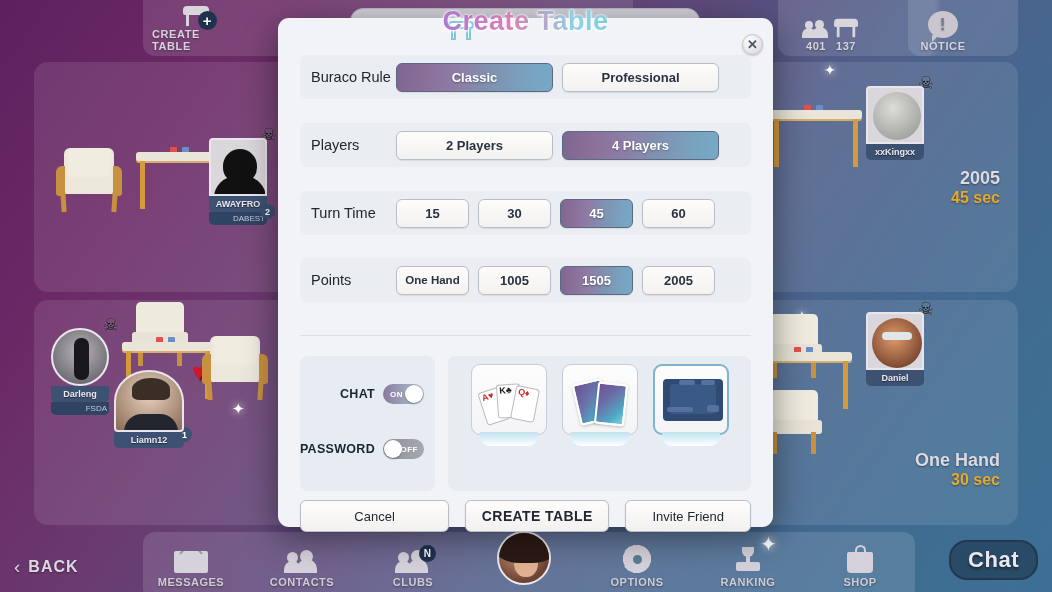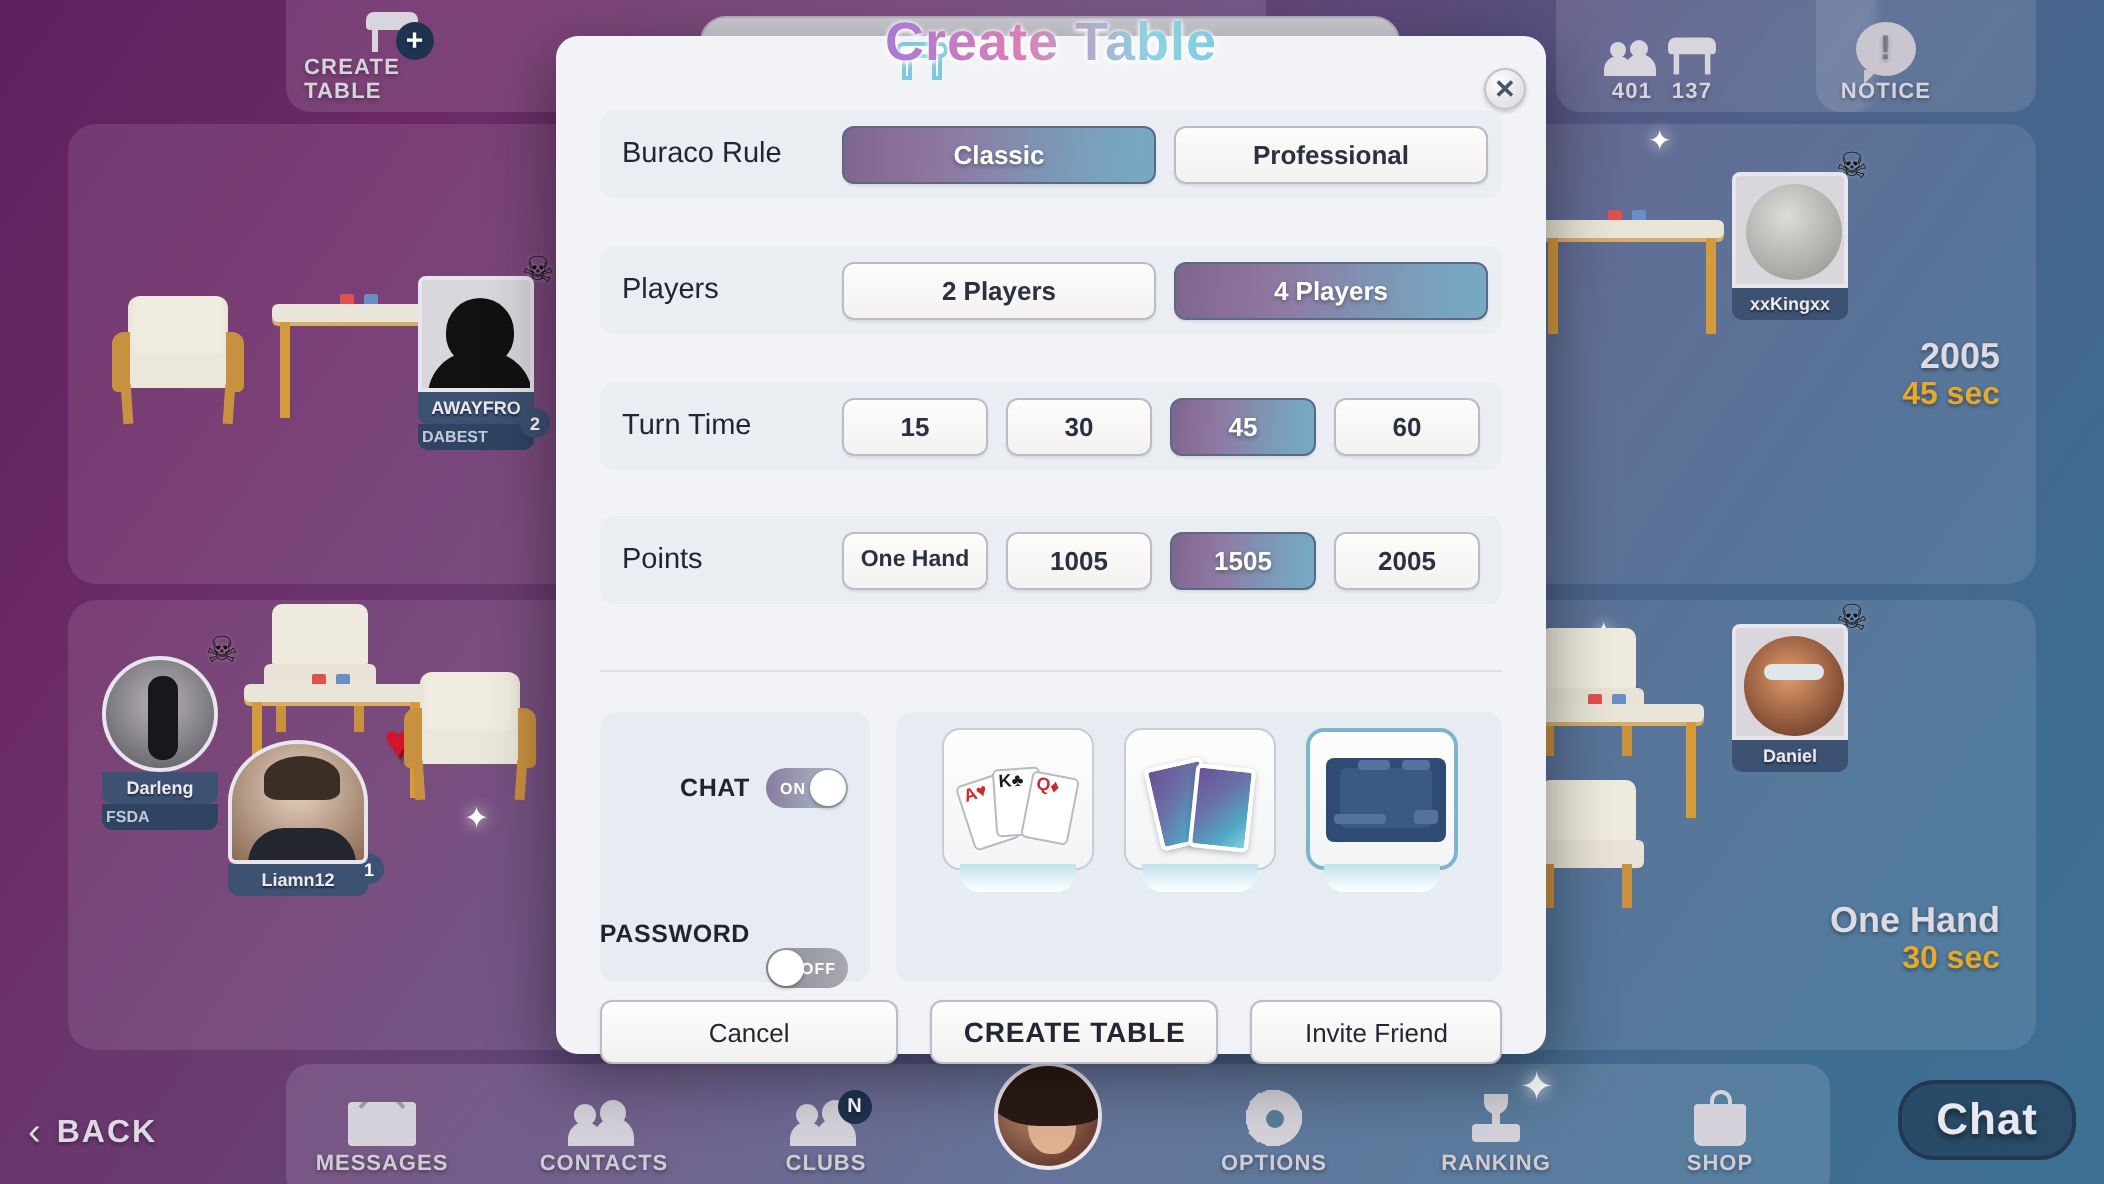--- a/index.html
+++ b/index.html
@@ -150,22 +150,22 @@
     border:2px solid #e8e6ec; border-radius:4px 4px 0 0;
     overflow:hidden; position:relative;
   }
   .player-card .name {
     background:#3d5173; color:#eceaf0; font-size:9px; font-weight:bold;
     text-align:center; padding:3px 1px; border-radius:0 0 5px 5px;
     white-space:nowrap; overflow:hidden;
     text-shadow:0 1px 1px rgba(0,0,0,0.5);
   }
   .player-card .club {
-    background:#2f4363; color:#c3cada; font-size:8px; font-weight:bold;
-    text-align:left; padding:2px; border-radius:0 0 5px 5px;
+    background:#2f4363; color:#c3cada; font-size:8px; font-weight:normal;
+    text-align:right; padding:2px; border-radius:0 0 5px 5px;
   }
   .skull {
     position:absolute; right:-10px; top:-12px; font-size:18px;
     color:#101010; line-height:1; text-shadow:0 0 2px rgba(255,255,255,0.4);
   }
   .seat-num {
     position:absolute; right:-8px; bottom:6px;
     width:15px; height:15px; background:#3d5173; color:#fff;
     border-radius:50%; font-size:9px; font-weight:bold;
     display:flex; align-items:center; justify-content:center;
@@ -315,21 +315,21 @@
 
   .opt-row {
     position:absolute; left:22px; width:451px; height:44px;
     background:#eaedf2; border-radius:7px;
     display:flex; align-items:center;
   }
   .opt-label {
     width: 96px; padding-left:11px;
     font-size:14.5px; color:#22262e; font-weight:normal;
   }
-  .opt-btns { display:flex; gap:9px; flex:1;margin-left:25px; }
+  .opt-btns { display:flex; gap:9px; flex:1; }
 
   .pbtn {
     height:29px; border-radius:6px;
     display:flex; align-items:center; justify-content:center;
     font-size:13px; font-weight:bold; cursor:pointer;
     border:1px solid #b9bdc8;
     background: linear-gradient(180deg, #fdfcfb 0%, #f4f2f0 100%);
     color:#2a3141;
     box-shadow: 0 1px 1px rgba(0,0,0,0.08);
   }
@@ -362,21 +362,20 @@
     width:41px; height:20px; border-radius:10px; position:relative;
     cursor:pointer; display:flex; align-items:center;
   }
   .switch.on {
     background: linear-gradient(90deg, #8a7a9e 0%, #9fa6bb 55%, #a5b4c4 100%);
     justify-content:flex-start;
   }
   .switch.off {
     background: linear-gradient(90deg, #8e8e95 0%, #a8a8b0 100%);
     justify-content:flex-end;
-    margin-top:35px;
   }
   .switch .knob {
     position:absolute; width:18px; height:18px; border-radius:50%;
     background:#ffffff; top:1px;
     box-shadow:0 1px 2px rgba(0,0,0,0.3);
   }
   .switch.on .knob { right:1px; }
   .switch.off .knob { left:1px; }
   .switch .txt {
     position:absolute; font-size:8px; font-weight:bold; color:#fff;

